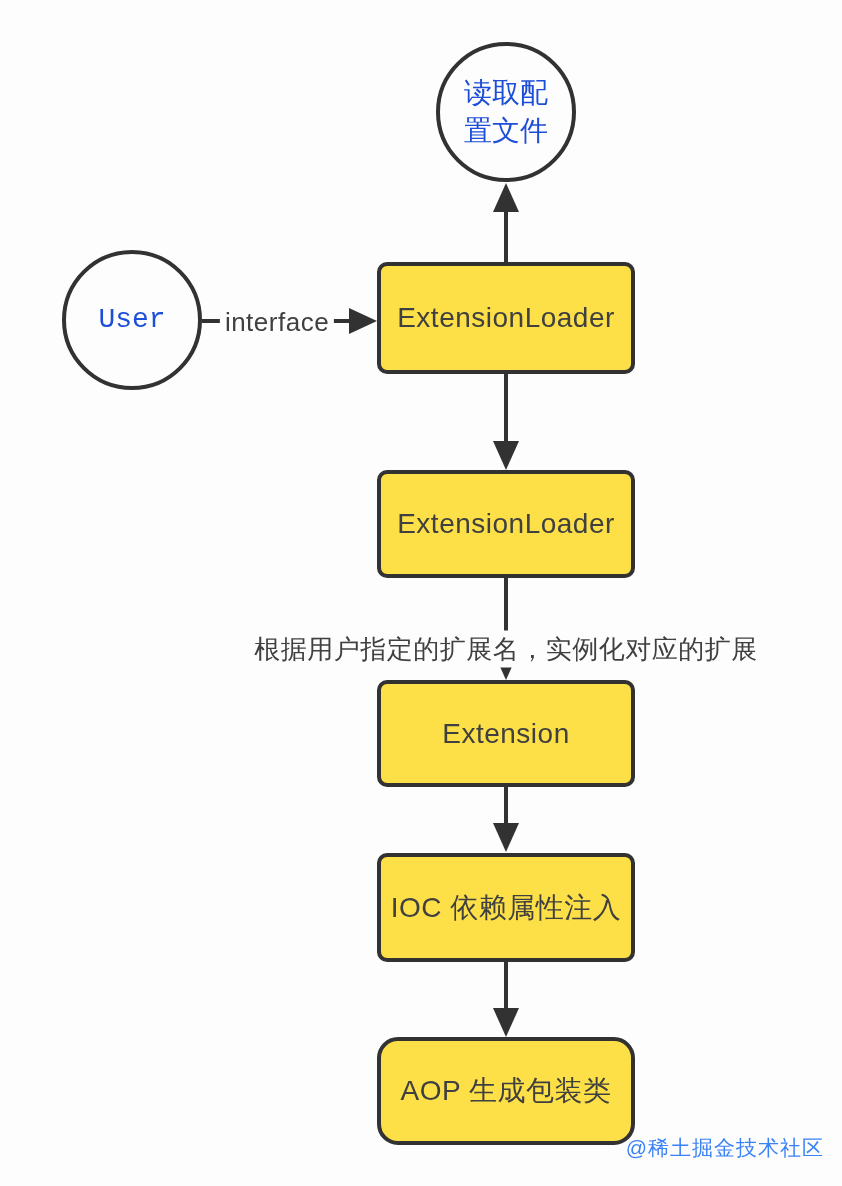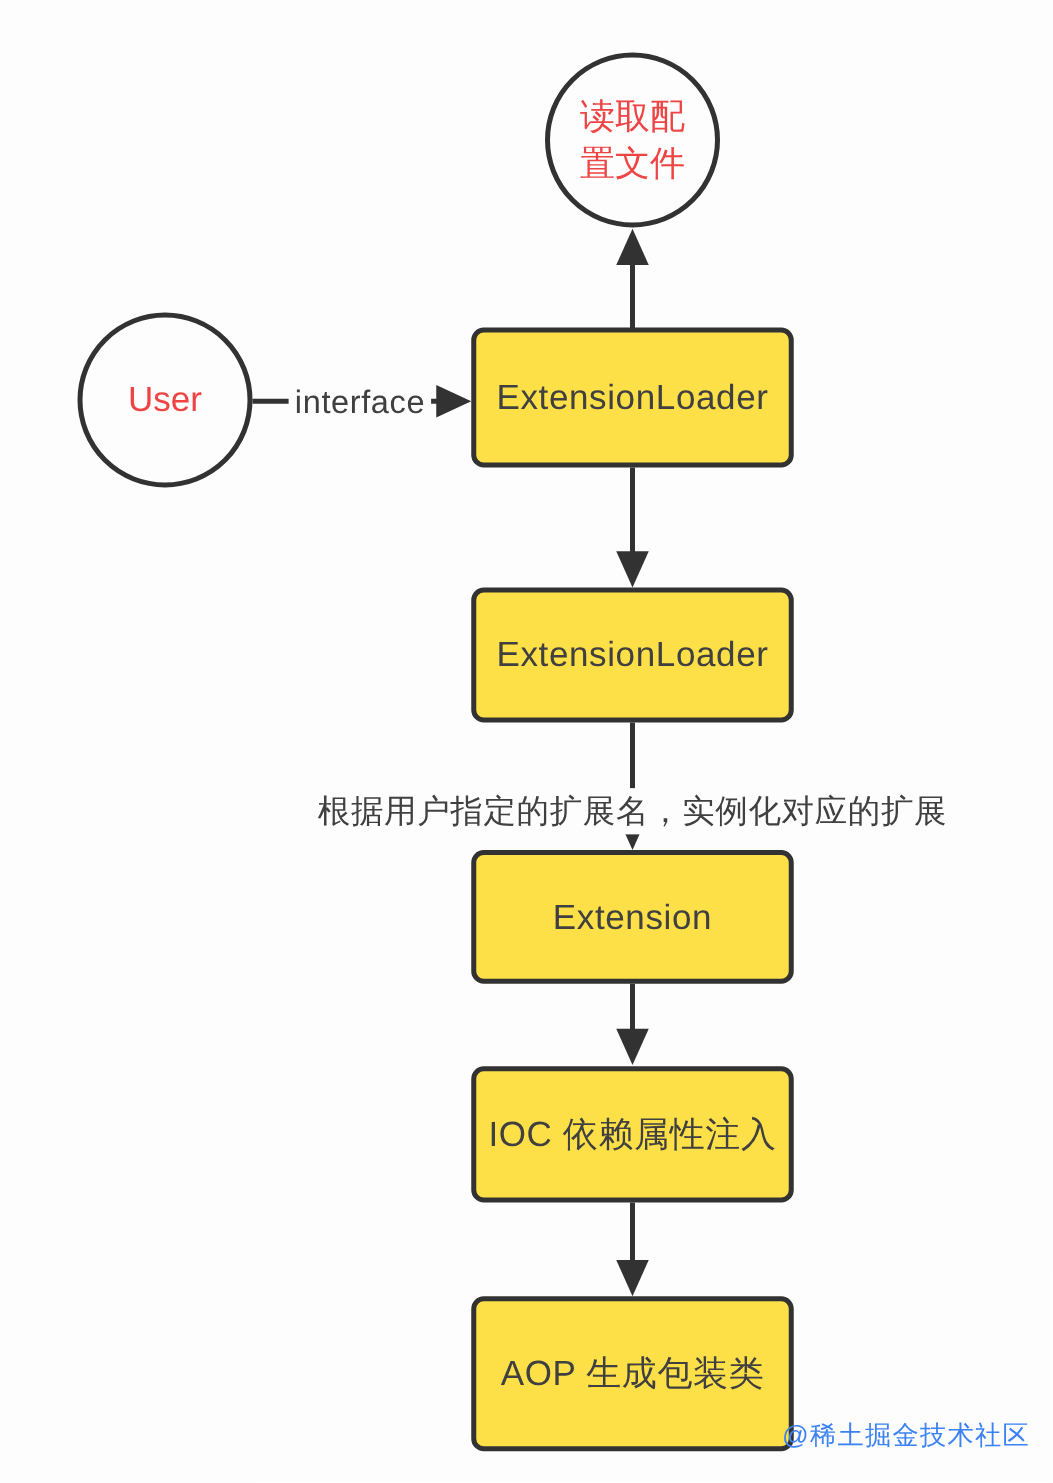--- a/index.html
+++ b/index.html
@@ -38,44 +38,44 @@
     width: 140px;
     height: 140px;
     border: 4px solid #323232;
     border-radius: 50%;
     background: #fdfdfd;
     display: flex;
     flex-direction: column;
     align-items: center;
     justify-content: center;
     font-size: 28px;
-    color: #ef4444;
+    color: #1d4ed8;
     z-index: 2;
     text-align: center;
     line-height: 1.35;
   }
   .edge-label {
     position: absolute;
     transform: translate(-50%, -50%);
     background: #fdfdfd;
     font-size: 26px;
     color: #404040;
     white-space: nowrap;
     padding: 1px 5px;
     z-index: 3;
     letter-spacing: 0.5px;
   }
   #box-loader     { top: 262px; height: 112px; }
   #box-classes    { top: 470px; height: 108px; }
   #box-extension  { top: 680px; height: 107px; }
   #box-ioc        { top: 853px; height: 109px; }
-  #box-aop        { top: 1037px; height: 124px; }
+  #box-aop        { top: 1037px; height: 108px; border-radius: 21px; }
   #circle-config  { left: 436px; top: 42px; }
-  #circle-user    { left: 62px;  top: 250px; }
-  #label-interface { left: 288px; top: 322px; }
+  #circle-user    { left: 62px;  top: 250px; font-family: Liberation Mono, monospace; }
+  #label-interface { left: 277px; top: 322px; }
   #label-cache     { left: 502px; top: 417px; }
   #label-inst      { left: 506px; top: 649px; }
   #watermark {
     position: absolute;
     right: 18px;
     top: 1134px;
     font-size: 21px;
     color: #3b82f6;
     z-index: 2;
     letter-spacing: 1px;

